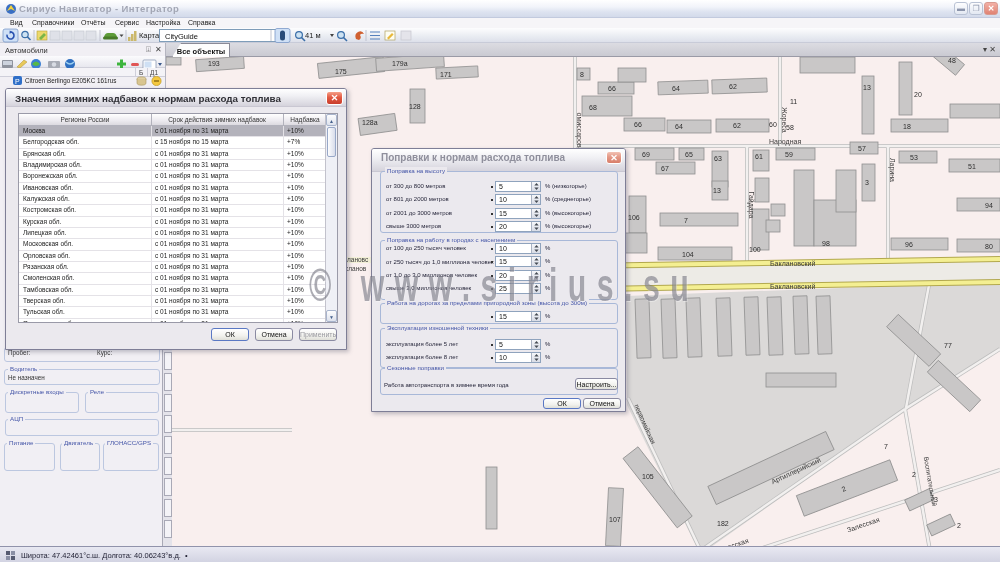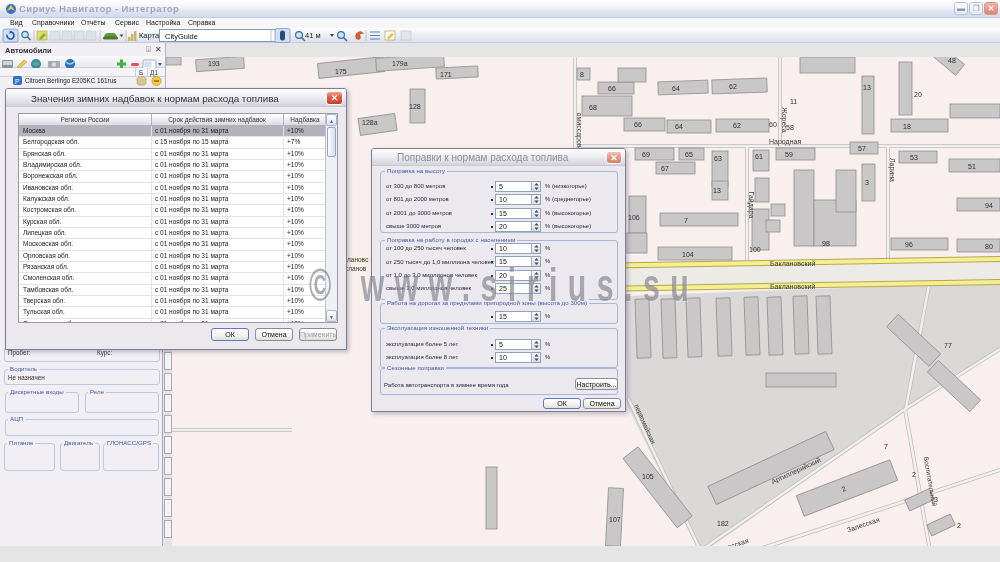--- a/index.html
+++ b/index.html
@@ -29,21 +29,21 @@
 #tab1{position:absolute;left:6px;top:0px;width:58px;height:14px;background:#fdfdfd;border:1px solid #8a8a96;border-bottom:none;clip-path:polygon(9px 0,100% 0,100% 100%,0 100%);font-size:7.5px;font-weight:bold;color:#111;text-align:center;line-height:15px;}
 #tabright{position:absolute;right:4px;top:2px;font-size:8px;color:#444;}
 
 #map{position:absolute;left:166px;top:57px;width:834px;height:489px;background:#f9efee;overflow:hidden;}
 
 #status{position:absolute;left:0;top:546px;width:1000px;height:16px;background:linear-gradient(#e9e9f2,#d2d3e2);border-top:1px solid #9193ab;}
 #status .txt{position:absolute;left:21px;top:4px;font-size:7.5px;color:#1d1d30;}
 
 .dlg{position:absolute;background:#ebe9ee;border:1px solid #7e7e96;border-radius:3px 3px 0 0;box-shadow:2px 2px 4px rgba(80,80,100,0.35);}
 .dlgtitle{position:absolute;left:0;top:0;right:0;height:18px;background:linear-gradient(#ffffff,#f0f0f4 40%,#d5d3dc);border-bottom:1px solid #c9c7d2;border-radius:2px 2px 0 0;}
-.dlgtitle .tx{position:absolute;left:9px;top:3px;font-weight:normal;margin-left:16px;}
+.dlgtitle .tx{position:absolute;left:9px;top:3px;font-weight:bold;}
 .dlgclose{position:absolute;top:2px;right:3px;width:17px;height:14px;border:1px solid #fff;border-radius:3px;background:linear-gradient(#f5a088,#e25a43 45%,#c93d2b);color:#fff;font-weight:bold;font-size:9px;text-align:center;line-height:13px;}
 .xpbtn{position:absolute;height:13px;border:1px solid #8a8aa2;border-radius:3px;background:linear-gradient(#ffffff,#f2f2ee 60%,#dfdfd8);font-size:7px;color:#111;text-align:center;line-height:12px;}
 
 .fl{position:absolute;font-size:6px;color:#26263a;}
 .spin{position:absolute;width:46px;height:11px;border:1px solid #8fa3bd;background:#fff;font-size:7px;color:#111;}
 .spin .v{position:absolute;left:3px;top:1px;}
 .spin .ud{position:absolute;right:0;top:0;width:9px;height:9px;background:linear-gradient(#f6f7fa,#d8dce6);border-left:1px solid #aab2c2;}
 .bul{position:absolute;width:2px;height:2px;background:#333;}
 .trow{position:relative;width:308px;height:11.34px;border-bottom:1px solid #e4e2e7;font-size:6.5px;color:#222;background:#fff;}
 .trow.sel{background:#b3b2bb;}
@@ -119,20 +119,24 @@
           <line x1="100" y1="4" x2="110" y2="4"></line>
           <line x1="100" y1="7.5" x2="110" y2="7.5"></line>
           <line x1="100" y1="11" x2="110" y2="11"></line>
         </g>
       <rect x="115" y="3" width="10" height="9" fill="#fdfdf2" stroke="#b0a060" stroke-width="0.7"></rect>
         <path d="M117 10 l5-5 1.6 1.6 -5 5 z" fill="#e8b83a"></path>
       <rect x="131" y="3" width="10" height="9" fill="#e4e4ea" stroke="#c6c6ce" stroke-width="0.7"></rect>
     </svg>
     <span class="tlabel" style="left:305px;text-align:center;">41 м</span>
   </div>
+  <div id="tabbar">
+      <div id="tab1">Все объекты</div>
+      <div id="tabright">▾ ✕</div>
+    </div>
   <div id="map">
   <svg width="834" height="489" viewBox="166 57 834 489" font-family="Liberation Sans, sans-serif">
     <rect x="166" y="57" width="834" height="489" fill="#f9efee"></rect>
 
     <polygon points="626,296 1000,282 1000,562 704,562 627,405" fill="#dbd9d8"></polygon>
 
     <polygon points="690,562 900,413 1000,349 1000,562" fill="#f9efee"></polygon>
 
     <g stroke="#bdbdbd" stroke-width="4" fill="none">
       <line x1="780" y1="57" x2="780" y2="147"></line>
@@ -312,21 +316,21 @@
       <text x="643" y="425" transform="rotate(66 643 425)" text-anchor="middle" font-size="6.5">первомайская</text>
       <rect x="346" y="257" width="25" height="6" fill="#f3f0d8"></rect>
           <text x="347" y="262" font-size="6.5">лановс</text>
       <text x="345" y="271" font-size="6.5">сланов</text>
     </g>
   </svg>
   
   </div>
   <div id="panel">
     <div id="panelhead">
-        <span style="position:absolute;left:5px;top:3px;font-weight:bold;">Автомобили</span>
+        <span style="position:absolute;left:5px;top:3px;">Автомобили</span>
       <span style="position:absolute;left:146px;top:2px;color:#555;font-size:8px;">⍗</span>
       <span style="position:absolute;left:155px;top:2px;color:#444;font-size:8px;">✕</span>
     </div>
     <div id="panelicons">
       <svg width="165" height="12" viewBox="0 0 165 12">
         <rect x="2" y="2" width="11" height="8" rx="1" fill="#8f939e"></rect>
           <rect x="3" y="3" width="9" height="4" fill="#cdd3de"></rect>
         <path d="M17 9 L24 2 L27 4 L20 10 Z" fill="#e8c95a" stroke="#b09030" stroke-width="0.5"></path>
         <circle cx="36" cy="6" r="5" fill="#3a7fd4"></circle>
           <path d="M32 6 Q36 1 40 6 Q36 10 32 6" fill="#57b847"></path>
@@ -388,21 +392,21 @@
       <div style="position:absolute;left:1px;top:23px;width:8px;height:18px;background:#f4f3f7;border:1px solid #a9a9b6;"></div>
       <div style="position:absolute;left:1px;top:44px;width:8px;height:18px;background:#f4f3f7;border:1px solid #a9a9b6;"></div>
       <div style="position:absolute;left:1px;top:65px;width:8px;height:18px;background:#f4f3f7;border:1px solid #a9a9b6;"></div>
       <div style="position:absolute;left:1px;top:86px;width:8px;height:18px;background:#f4f3f7;border:1px solid #a9a9b6;"></div>
       <div style="position:absolute;left:1px;top:107px;width:8px;height:18px;background:#f4f3f7;border:1px solid #a9a9b6;"></div>
       <div style="position:absolute;left:1px;top:128px;width:8px;height:18px;background:#f4f3f7;border:1px solid #a9a9b6;"></div>
       <div style="position:absolute;left:1px;top:149px;width:8px;height:18px;background:#f4f3f7;border:1px solid #a9a9b6;"></div>
       <div style="position:absolute;left:1px;top:170px;width:8px;height:18px;background:#f4f3f7;border:1px solid #a9a9b6;"></div>
     </div>
   <div id="dlg2" class="dlg" style="left:371px;top:148px;width:255px;height:264px;">
-      <div class="dlgtitle" style="height:17px;">
+      <div class="dlgtitle" style="height:23px;">
         <span class="tx" style="font-size:10px;color:#8f8f9c;">Поправки к нормам расхода топлива</span>
         <div class="dlgclose" style="width:16px;height:13px;line-height:12px;background:linear-gradient(#f2c2b4,#e49987 45%,#d87e6a);">✕</div>
       </div>
       <div class="grp" style="left:8px;top:22px;width:238px;height:62px;border-color:#a8b8d8;"></div>
       <span class="grplbl" style="left:13px;top:18px;background:#ebe9ee;">Поправка на высоту</span>
       <span class="fl" style="left:14px;top:34px;">от 300 до 800 метров</span>
       <span class="bul" style="left:119px;top:37px;"></span>
       <div class="spin" style="left:123px;top:32px;">
         <span class="v">5</span>
         <div class="ud"><svg width="9" height="9" viewBox="0 0 9 9">
@@ -632,13 +636,22 @@
         <div class="sbtn" style="top:0;">▲</div>
         <div class="sbtn" style="bottom:0;">▼</div>
         <div style="position:absolute;left:1px;top:13px;width:9px;height:30px;background:linear-gradient(90deg,#fdfdfe,#d8dcea);border:1px solid #98a8c8;border-radius:2px;"></div>
       </div>
     </div>
     <div class="xpbtn" style="left:205px;top:239px;width:38px;border-color:#5a78c4;">ОК</div>
     <div class="xpbtn" style="left:249px;top:239px;width:38px;">Отмена</div>
     <div class="xpbtn" style="left:293px;top:239px;width:38px;color:#9a9aa0;">Применить</div>
   </div>
   <div id="watermark" style="position:absolute;left:309px;top:258px;font-size:46px;font-weight:bold;letter-spacing:15.8px;color:rgba(104,104,116,0.55);transform:scaleX(0.66);transform-origin:0 0;text-shadow:1px 1px 0 rgba(255,255,255,0.35);white-space:nowrap;">© www.sirius.su</div>
+  <div id="status">
+    <svg style="position:absolute;left:6px;top:4px;" width="10" height="9" viewBox="0 0 10 9">
+        <rect x="0" y="0" width="4" height="4" fill="#555a70"></rect>
+        <rect x="5" y="0" width="4" height="4" fill="#8a8fa5"></rect>
+        <rect x="0" y="5" width="4" height="4" fill="#8a8fa5"></rect>
+        <rect x="5" y="5" width="4" height="4" fill="#555a70"></rect>
+      </svg>
+    <span class="txt">Широта: 47.42461°с.ш. Долгота: 40.06243°в.д.&nbsp;&nbsp;•</span>
+  </div>
 </div>
 
 </body></html>

